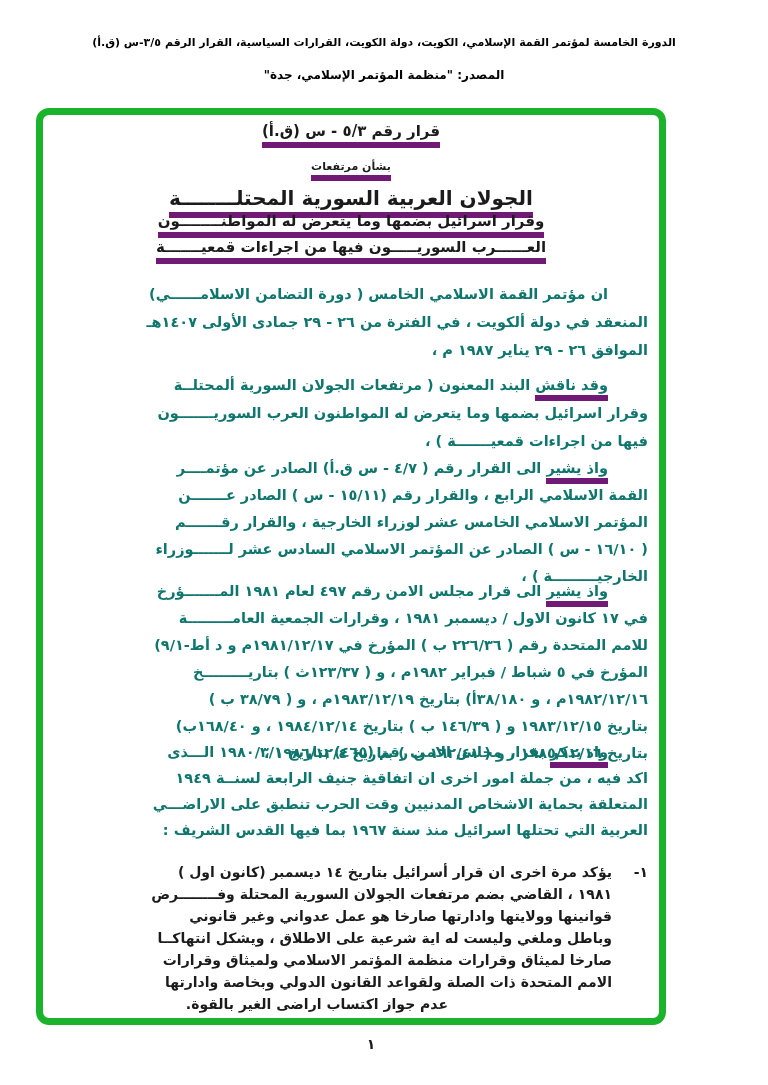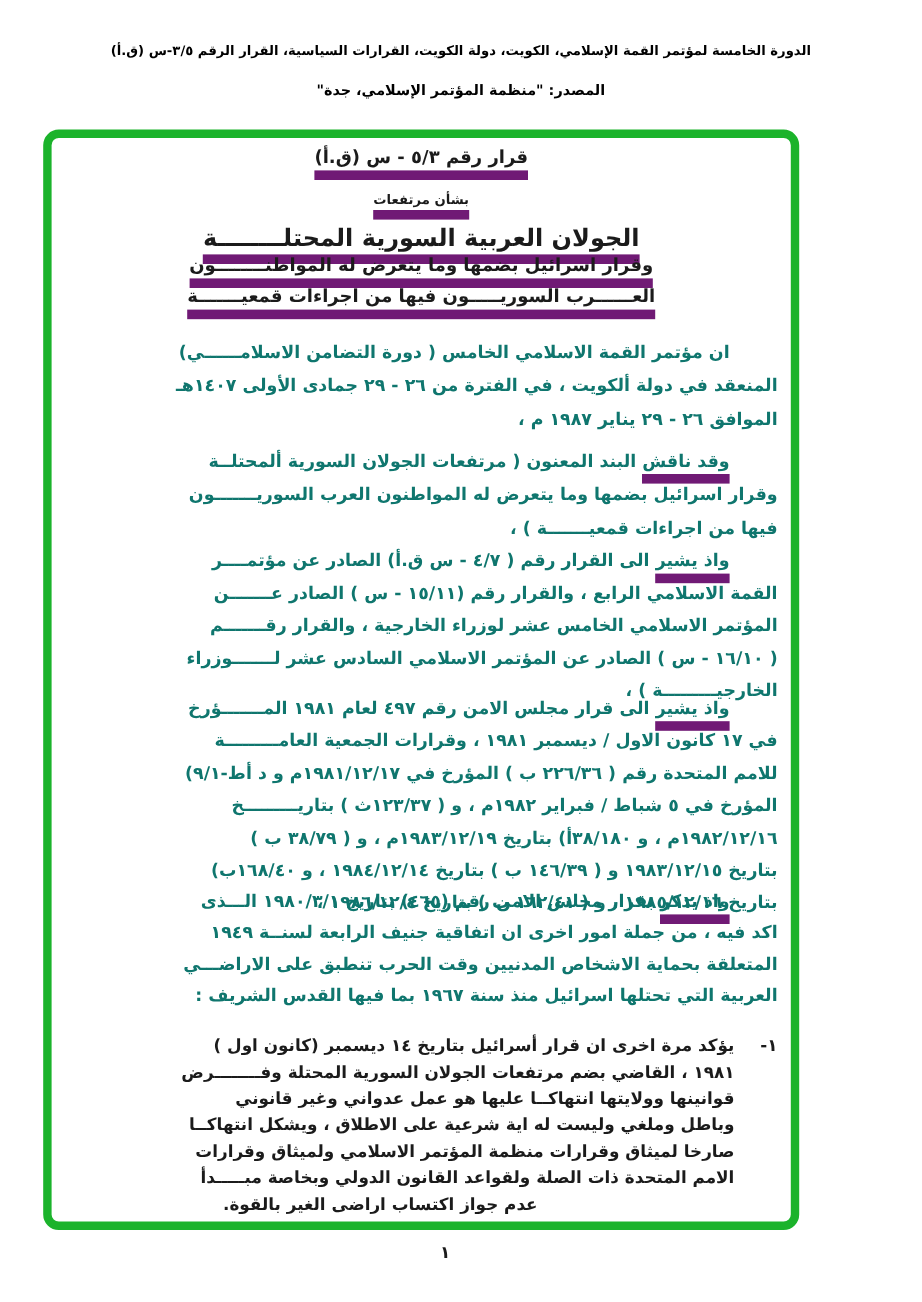--- a/index.html
+++ b/index.html
@@ -30,21 +30,21 @@
   }
   .tline{
     position:absolute;left:0;right:0;text-align:center;
     direction:rtl;font-weight:700;color:#1b1b1b;white-space:nowrap;
   }
   .t1{top:7px;font-size:15px;}
   .t2{top:45px;font-size:11px;}
   .t3{top:71px;font-size:20px;}
   .t4{top:97px;font-size:15px;}
   .t5{top:123px;font-size:15px;text-align:center;}
-  .u{border-bottom:8px solid #701a75;padding-bottom:2px;}
+  .u{border-bottom:6px solid #701a75;padding-bottom:2px;}
   .para{
     position:absolute;left:37px;width:568px;
     direction:rtl;text-align:right;
     font-size:14.5px;font-weight:700;color:#0f766e;
   }
   .para .line{white-space:nowrap;}
   .p1{top:165px;line-height:28px;}
   .p2{top:256px;line-height:28px;}
   .p3{top:340px;line-height:27px;}
   .p4{top:463px;line-height:27px;}
@@ -113,24 +113,24 @@
       <div class="line first"><span class="u">واذ يذكر</span><span> بقرار مجلس الامن رقم (٤٦٥) بتاريخ ١٩٨٠/٣/١ الـــذى</span></div>
       <div class="line">اكد فيه ، من جملة امور اخرى ان اتفاقية جنيف الرابعة لسنــة ١٩٤٩</div>
       <div class="line">المتعلقة بحماية الاشخاص المدنيين وقت الحرب تنطبق على الاراضـــي</div>
       <div class="line">العربية التي تحتلها اسرائيل منذ سنة ١٩٦٧ بما فيها القدس الشريف :</div>
     </div>
 
     <div class="item">
       <span class="inum">١-</span>
       <div class="line">يؤكد مرة اخرى ان قرار أسرائيل بتاريخ ١٤ ديسمبر (كانون اول )</div>
       <div class="line">١٩٨١ ، القاضي بضم مرتفعات الجولان السورية المحتلة وفــــــــرض</div>
-      <div class="line">قوانينها وولايتها انتهاكــا عليها هو عمل عدواني وغير قانوني</div>
+      <div class="line">قوانينها وولايتها وادارتها صارخا هو عمل عدواني وغير قانوني</div>
       <div class="line">وباطل وملغي وليست له اية شرعية على الاطلاق ، ويشكل انتهاكــا</div>
       <div class="line">صارخا لميثاق وقرارات منظمة المؤتمر الاسلامي ولميثاق وقرارات</div>
-      <div class="line">الامم المتحدة ذات الصلة ولقواعد القانون الدولي وبخاصة مبـــــدأ</div>
+      <div class="line">الامم المتحدة ذات الصلة ولقواعد القانون الدولي وبخاصة وادارتها</div>
       <div class="line short">عدم جواز اكتساب اراضى الغير بالقوة.</div>
     </div>
 
   </div>
 
   <div class="pageno">١</div>
 
 </div>
 
 </body></html>

